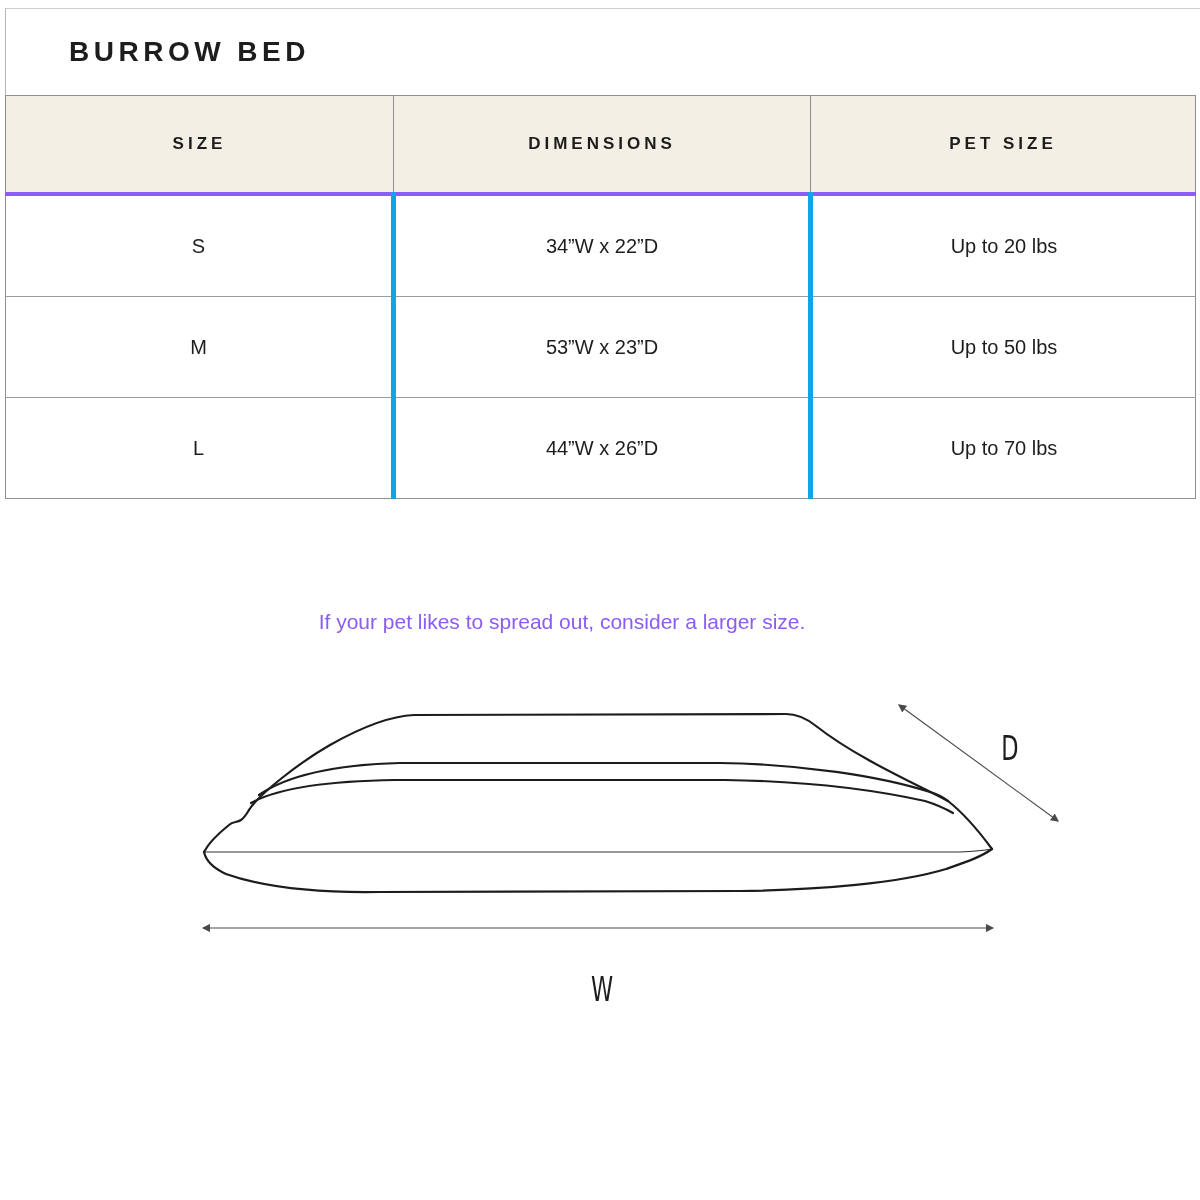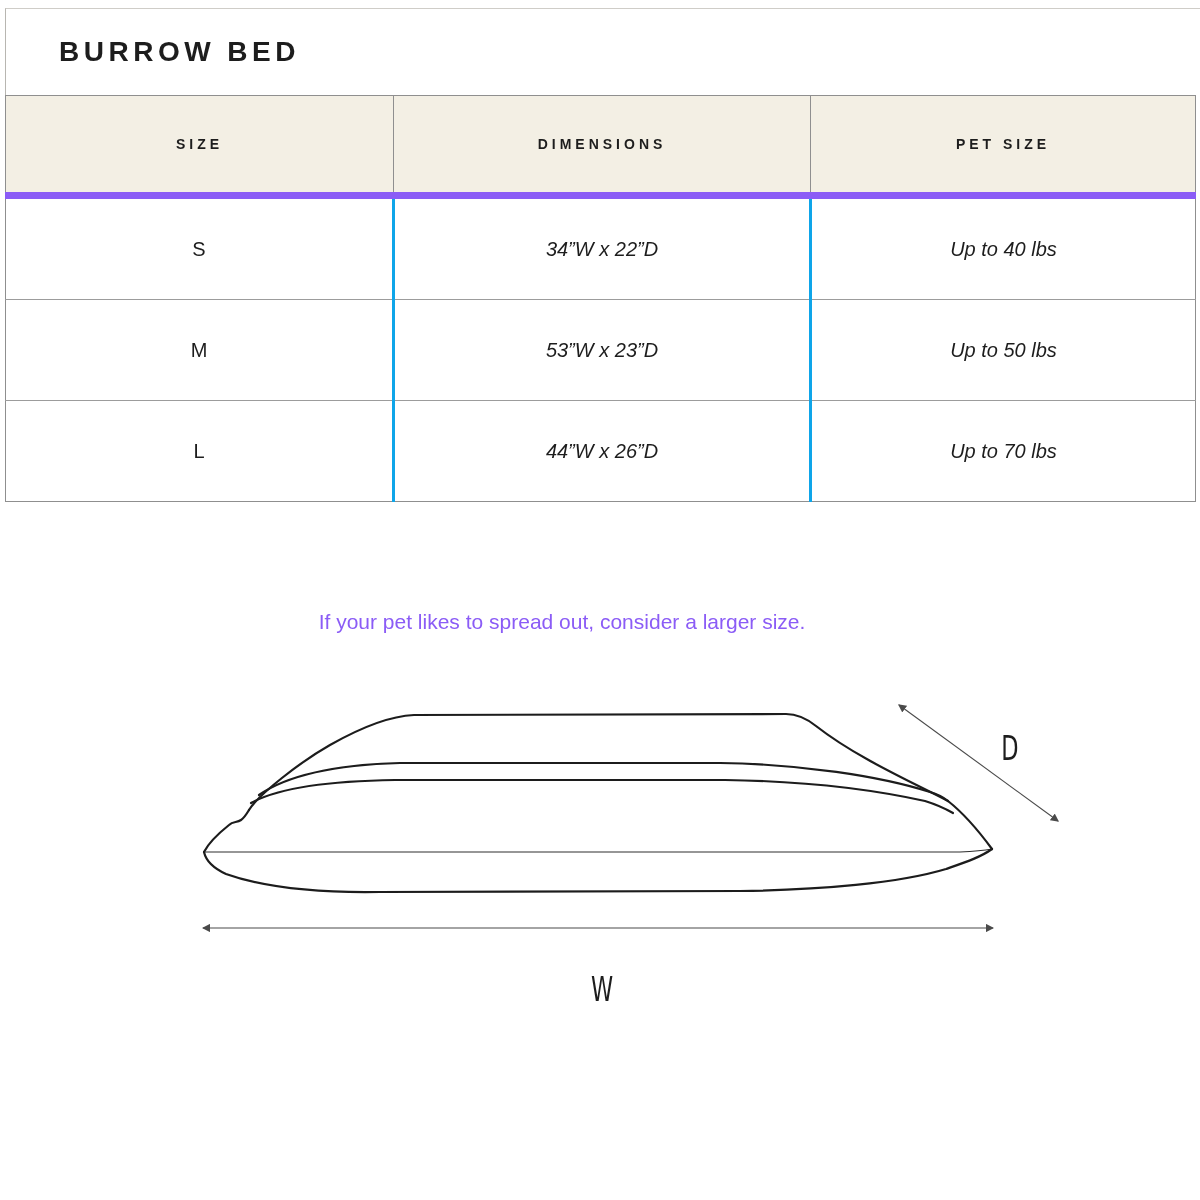--- a/index.html
+++ b/index.html
@@ -5,46 +5,46 @@
   html,body { margin:0; padding:0; background:#ffffff; }
   body {
     width:1200px; height:1200px; position:relative; overflow:hidden;
     font-family:"Liberation Sans", sans-serif; color:#1d1d1d;
   }
   .panel {
     position:absolute; left:5px; top:8px; width:1194px; height:481px;
     border-top:1px solid #cfcdc8; border-left:1px solid #b8b6b1;
   }
   .title-band {
-    position:absolute; left:53px; top:0; height:86px;
+    position:absolute; left:63px; top:0; height:86px;
     display:flex; align-items:center;justify-content:center;
   }
   .page-title {
     font-size:28px; font-weight:bold; letter-spacing:4.5px; color:#1d1d1d;
     white-space:nowrap;
   }
   table.size-table {
     position:absolute; left:5px; top:95px; width:1191px;
     border-collapse:collapse; table-layout:fixed;
     border:1px solid #8f8f8f;
   }
   table.size-table col.c1 { width:388px; }
   table.size-table col.c2 { width:417px; }
   table.size-table th {
     background:var(--header-bg, #f3efe4);
     height:94px; text-align:center; vertical-align:middle;
-    font-size:14px; font-weight:bold; letter-spacing:4px; color:#1d1d1d;
-    border-bottom:7px solid #8b5cf6;
+    font-size:17px; font-weight:bold; letter-spacing:4px; color:#1d1d1d;
+    border-bottom:4px solid #8b5cf6;
   }
   table.size-table th + th { border-left:1px solid #8f8f8f; }
   table.size-table td {
     height:98px; text-align:center; vertical-align:middle;
     font-size:20px; color:#1d1d1d; background:#ffffff;
   }
-  table.size-table td + td { border-left:3px solid #0ea5e9;font-style:italic; }
+  table.size-table td + td { border-left:5px solid #0ea5e9; }
   table.size-table tbody tr + tr td { border-top:1px solid #9c9c9c; }
   .note {
     position:absolute; top:606px; left:0; width:1124px;
     text-align:center; font-size:21px; line-height:32px; color:#8b5cf6;
   }
   svg.diagram { position:absolute; left:150px; top:680px; }
   .bed-line { fill:none; stroke:var(--line-color,#1c1c1c); stroke-width:2.2; stroke-linecap:round; stroke-linejoin:round; }
   .bed-thin { fill:none; stroke:#2e2e2e; stroke-width:1.2; stroke-linecap:round; }
   .dim-line { fill:none; stroke:#4a4a4a; stroke-width:1.1; }
   .dim-label { fill:#1d1d1d; font-family:"DejaVu Sans", sans-serif; font-size:33px; }
@@ -68,21 +68,21 @@
     <tr>
       <th>SIZE</th>
       <th>DIMENSIONS</th>
       <th>PET SIZE</th>
     </tr>
   </thead>
   <tbody>
     <tr>
       <td>S</td>
       <td>34”W x 22”D</td>
-      <td>Up to 40 lbs</td>
+      <td>Up to 20 lbs</td>
     </tr>
     <tr>
       <td>M</td>
       <td>53”W x 23”D</td>
       <td>Up to 50 lbs</td>
     </tr>
     <tr>
       <td>L</td>
       <td>44”W x 26”D</td>
       <td>Up to 70 lbs</td>

